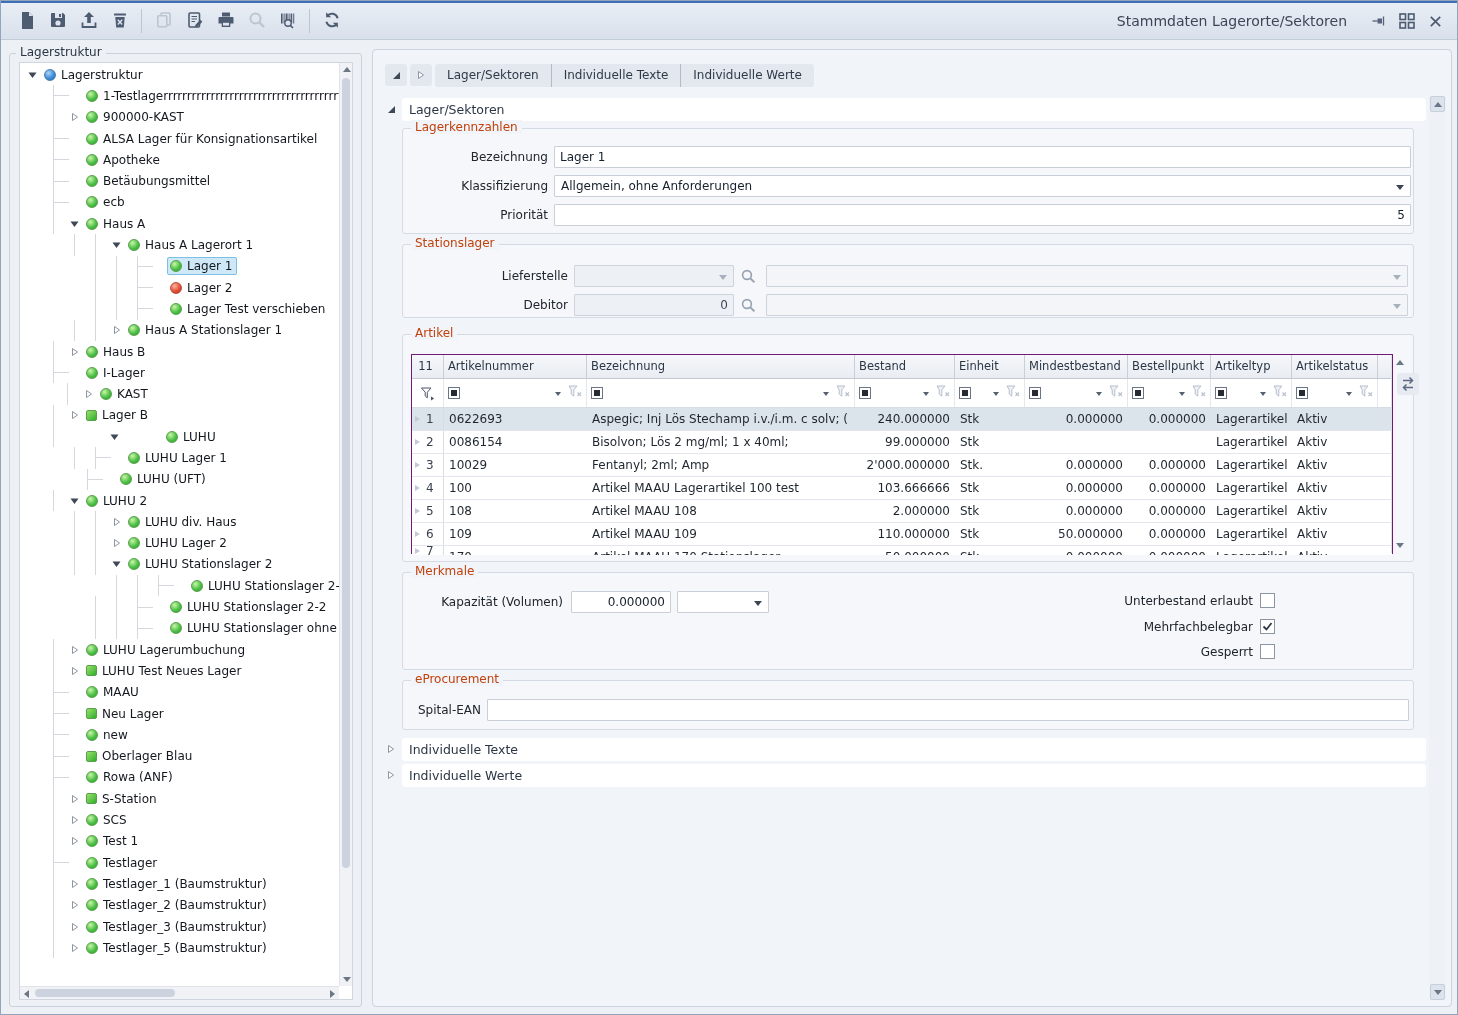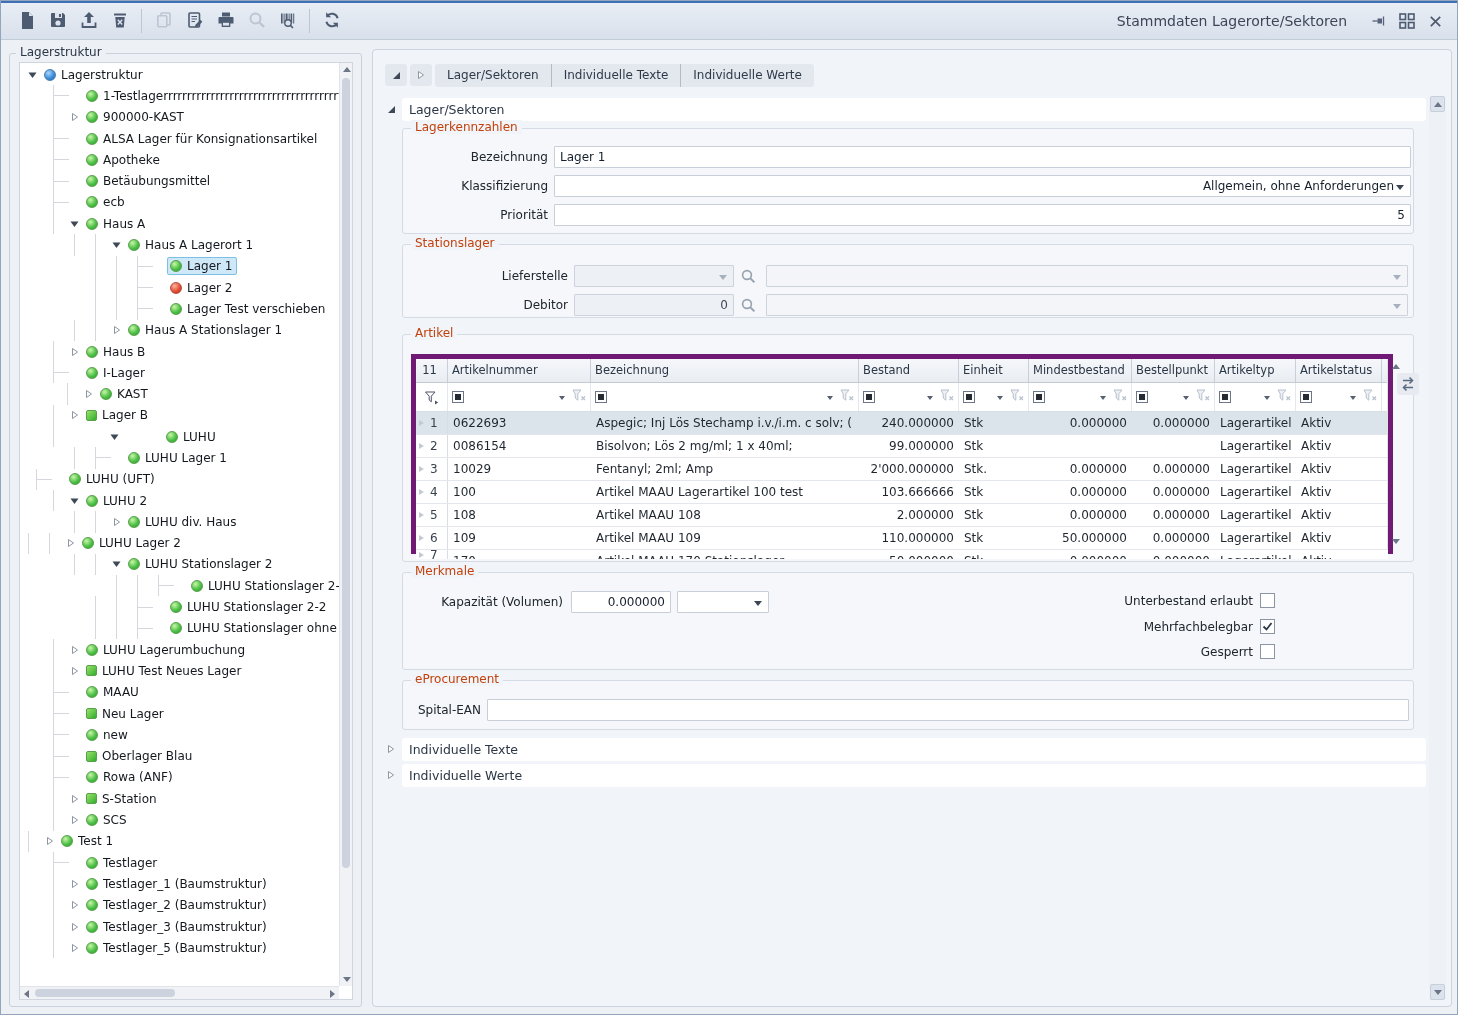--- a/index.html
+++ b/index.html
@@ -64,29 +64,29 @@
   .sec-tri { position:absolute; left:14px; width:10px; height:10px; }
   .sec-bar { position:absolute; left:29px; width:1024px; height:23px; background:#fff; border-radius:3px; line-height:23px; padding-left:7px; color:#2b3645; font-size:12.5px; }
 
   .fgroup { position:absolute; left:29px; width:1012px; border:1px solid #d5dbe4; border-radius:3px; background:#f5f7fa; }
   .fgroup > .legend { position:absolute; top:-9px; left:8px; background:#f1f4f8; padding:0 4px; color:#c2410c; }
 
   .flabel { position:absolute; text-align:right; color:#20262e; line-height:22px; }
   .tinput { position:absolute; height:22px; border:1px solid #c8cfd9; background:#fff; font:12px "DejaVu Sans",sans-serif; color:#16202c; padding:0 5px; border-radius:1px; }
   .tinput.num { text-align:right; }
   .combo { position:absolute; height:22px; border:1px solid #c8cfd9; background:#fff; border-radius:1px; }
-  .combo .val { position:absolute; left:6px; right:16px; line-height:20px; color:#16202c; white-space:nowrap; overflow:hidden;text-align:right; }
+  .combo .val { position:absolute; left:6px; right:28px; line-height:20px; color:#16202c; white-space:nowrap; overflow:hidden; }
   .combo .dd { position:absolute; right:6px; top:9px; width:0; height:0; border:4px solid transparent; border-top:5px solid #3c4554; }
   .combo.dis { background:#edf0f4; border-color:#ccd3dc; }
   .combo.dis .dd { border-top-color:#a7b0bd; }
   .tinput.dis { background:#edf0f4; border-color:#ccd3dc; color:#3f4856; }
   .lens { position:absolute; width:22px; height:22px; display:flex; align-items:center; justify-content:center; }
 
   
-  .grid { position:absolute; left:8px; top:19px; width:982px; height:200px; background:#fff; border:5px solid #701a75; }
+  .grid { position:absolute; left:8px; top:19px; width:982px; height:200px; background:#fff; border:1px solid #701a75; }
   .g-head { display:flex; height:24px; background:linear-gradient(#f5f7fa,#e9edf2); border-bottom:1px solid #c3cad5; }
   .g-head .cell { border-right:1px solid #c8cfd9; padding:0 4px; line-height:23px; font-size:11.5px; color:#2b3645; white-space:nowrap; overflow:hidden; }
   .g-filter { display:flex; height:29px; border-bottom:1px solid #d8dde4; background:#fff; }
   .g-filter .cell { border-right:1px solid #e4e8ee; display:flex; align-items:center; padding:0 4px; }
   .fbox { width:12px; height:12px; border:1px solid #6a7686; background:#fff; display:flex; align-items:center; justify-content:center; flex:0 0 auto; }
   .fbox::after { content:""; width:6px; height:6px; background:#262b33; }
   .fdd { width:0; height:0; border:3.5px solid transparent; border-top:4.5px solid #555f6e; margin:4px 4px 0 auto; flex:0 0 auto; }
   .g-row { display:flex; height:23px; border-bottom:1px solid #e3e7ed; background:#fff; }
   .g-row.sel { background:#dbe3eb; }
   .g-row.clip { height:9px; overflow:hidden; border-bottom:none; }
@@ -430,21 +430,21 @@
               <span class="guide"></span>
               <span class="guide"></span>
               <span class="exp-slot">
                 <span class="leaf-stub"></span>
               </span>
               <span class="node">
                 <span class="sphere green"></span>
                 <span class="tree-label">LUHU Lager 1</span>
               </span>
             </div>
-            <div class="tree-row" style="padding-left: 8px;">
+            <div class="tree-row" style="padding-left: 25px; margin-left: 34px;">
               <span class="guide"></span>
               <span class="exp-slot">
                 <span class="leaf-stub"></span>
               </span>
               <span class="node">
                 <span class="sphere green"></span>
                 <span class="tree-label">LUHU (UFT)</span>
               </span>
             </div>
             <div class="tree-row" style="padding-left: 25px;">
@@ -465,21 +465,21 @@
               <span class="exp-slot">
                 <svg width="8" height="10" viewBox="0 0 8 10">
                   <path d="M1.5 1.5l5 3.5-5 3.5z" fill="#fff" stroke="#8d96a3"></path>
                 </svg>
               </span>
               <span class="node">
                 <span class="sphere green"></span>
                 <span class="tree-label">LUHU div. Haus</span>
               </span>
             </div>
-            <div class="tree-row" style="">
+            <div class="tree-row" style="padding-left: 46px;">
               <span class="guide"></span>
               <span class="guide"></span>
               <span class="exp-slot">
                 <svg width="8" height="10" viewBox="0 0 8 10">
                   <path d="M1.5 1.5l5 3.5-5 3.5z" fill="#fff" stroke="#8d96a3"></path>
                 </svg>
               </span>
               <span class="node">
                 <span class="sphere green"></span>
                 <span class="tree-label">LUHU Lager 2</span>
@@ -625,21 +625,21 @@
               <span class="exp-slot">
                 <svg width="8" height="10" viewBox="0 0 8 10">
                   <path d="M1.5 1.5l5 3.5-5 3.5z" fill="#fff" stroke="#8d96a3"></path>
                 </svg>
               </span>
               <span class="node">
                 <span class="sphere green"></span>
                 <span class="tree-label">SCS</span>
               </span>
             </div>
-            <div class="tree-row" style="">
+            <div class="tree-row" style="padding-left: 25px;">
               <span class="guide"></span>
               <span class="exp-slot">
                 <svg width="8" height="10" viewBox="0 0 8 10">
                   <path d="M1.5 1.5l5 3.5-5 3.5z" fill="#fff" stroke="#8d96a3"></path>
                 </svg>
               </span>
               <span class="node">
                 <span class="sphere green"></span>
                 <span class="tree-label">Test 1</span>
               </span>

